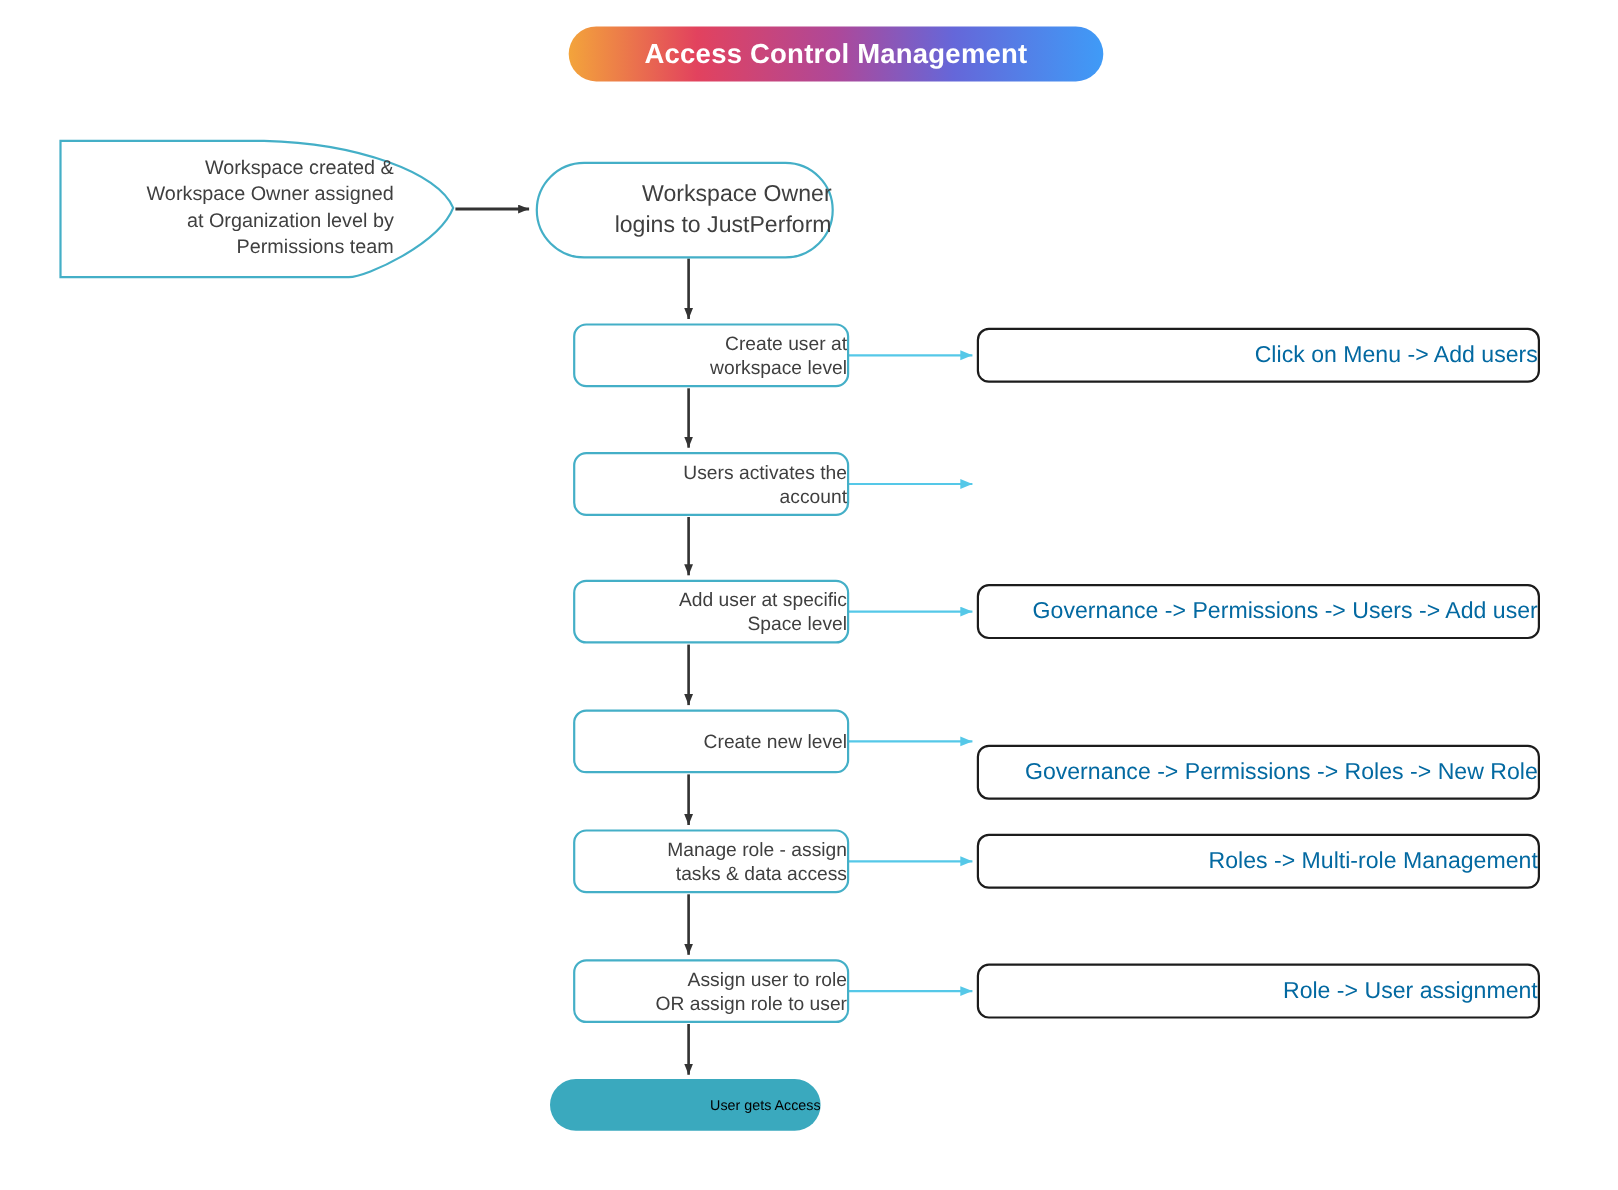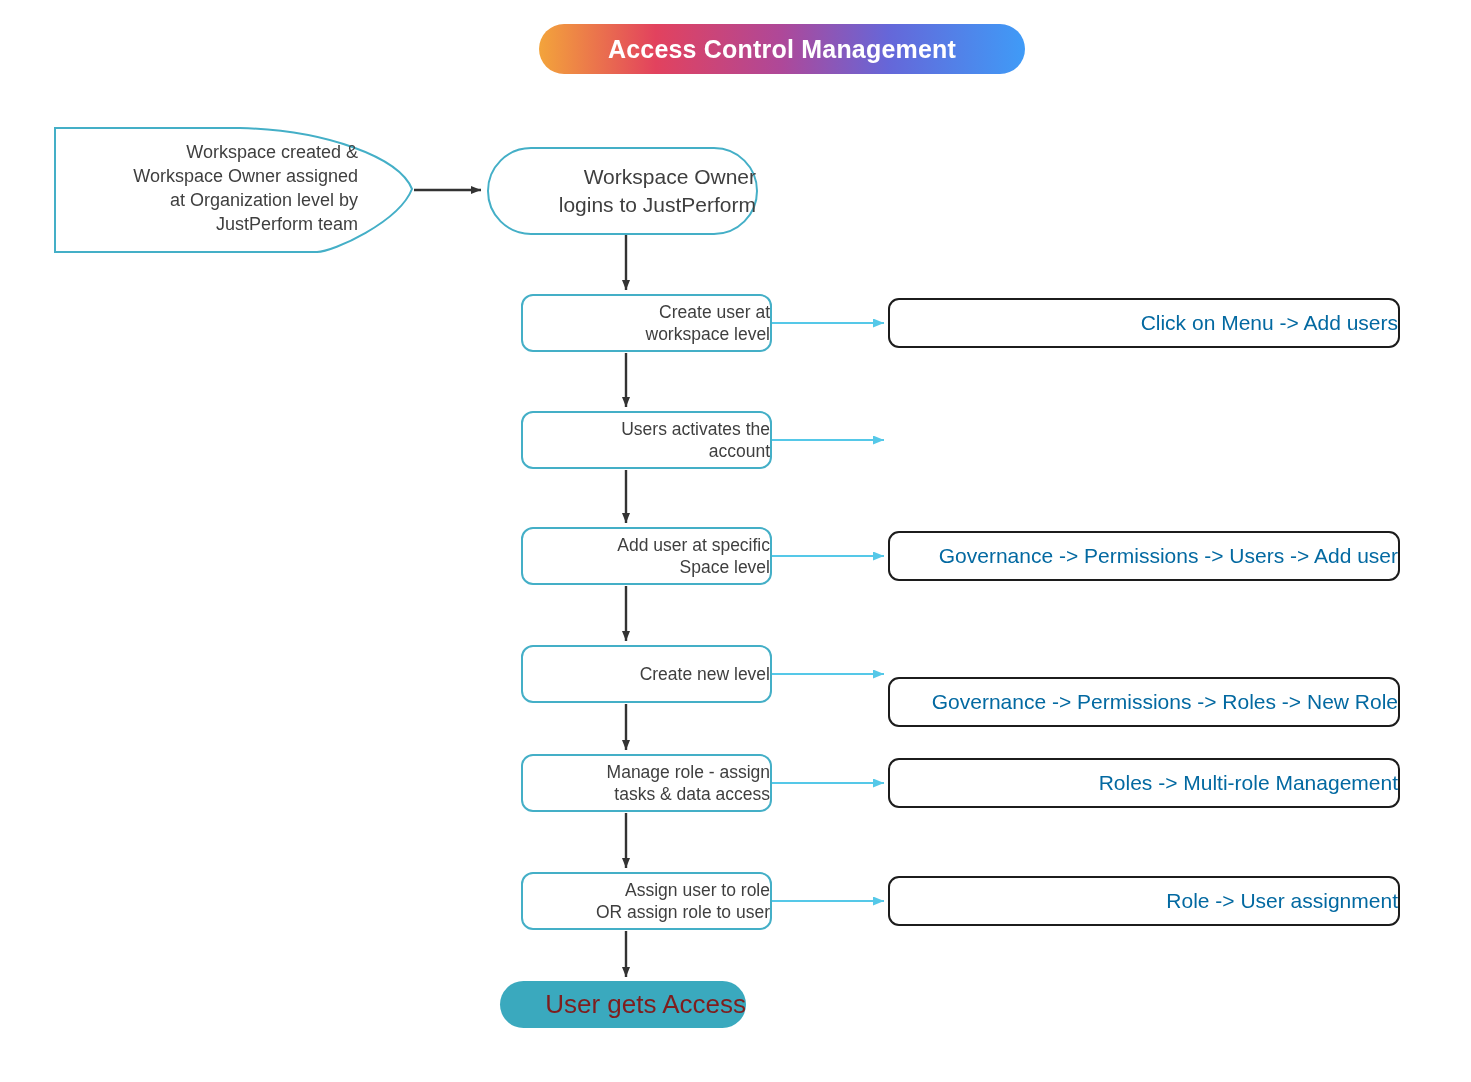--- a/index.html
+++ b/index.html
@@ -6,21 +6,21 @@
   .canvas{
     position:relative;width:1471px;height:1082px;background:#ffffff;
     font-family:"Liberation Sans",sans-serif;color:#3f3f3f;overflow:hidden;
   }
   .layer{position:absolute;left:0;top:0;}
   .node{
     position:absolute;display:flex;flex-direction:column;align-items:flex-end;justify-content:center;
     text-align:center;background:#ffffff;box-sizing:border-box;
   }
   .title-pill{
-    position:absolute;left:539px;top:24px;width:486px;height:50px;border-radius:26px;
+    position:absolute;left:517px;top:24px;width:486px;height:50px;border-radius:26px;
     background:linear-gradient(90deg,var(--g1) 0%,var(--g2) 24%,var(--g3) 50%,var(--g4) 72%,var(--g5) 100%);
     display:flex;align-items:center;justify-content:center;
     color:#ffffff;font-weight:bold;font-size:25px;letter-spacing:.2px;
   }
   .start-label{
     left:62px;top:133px;width:296px;height:112px;background:transparent;
     font-size:18px;line-height:1.33;
   }
   .start-label span{display:block;}
   .login-box{
@@ -35,21 +35,21 @@
     font-size:17.5px;line-height:1.28;margin-left:20px;
   }
   .mid-box span{display:block;}
   .right-box{
     left:888px;width:512px;height:50px;
     border:2.5px solid var(--border);border-radius:11px;
     font-size:21px;color:#0369a1;
   }
   .end-pill{
     left:500px;top:981px;width:246px;height:47px;border-radius:24px;
-    background:var(--fill);color:#7f1d1d;font-size:26px;border:none;
+    background:var(--fill);color:#000000;font-size:13px;border:none;
   }
 </style>
 </head>
 <body>
 
 <div class="canvas">
 
   <svg class="layer" width="1471" height="1082" viewBox="0 0 1471 1082">
     <defs>
       <marker id="mdark" markerWidth="11" markerHeight="9" refX="10" refY="4" orient="auto" markerUnits="userSpaceOnUse">
@@ -85,21 +85,21 @@
   </svg>
 
   <div class="title-pill">
     <span>Access Control Management</span>
   </div>
 
   <div class="node start-label">
     <span>Workspace created &amp;</span>
     <span>Workspace Owner assigned</span>
     <span>at Organization level by</span>
-    <span>JustPerform team</span>
+    <span>Permissions team</span>
   </div>
 
   <div class="node login-box">
     <span>Workspace Owner</span>
     <span>logins to JustPerform</span>
   </div>
 
   <div class="node mid-box" style="top:294px">
     <span>Create user at</span>
     <span>workspace level</span>

